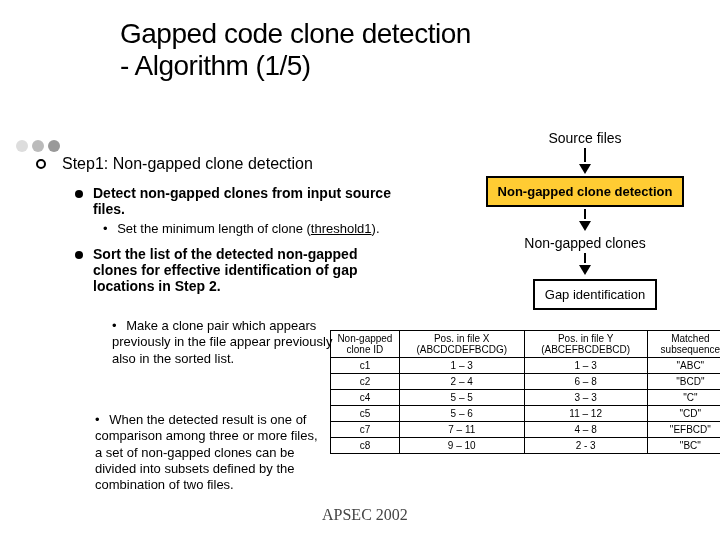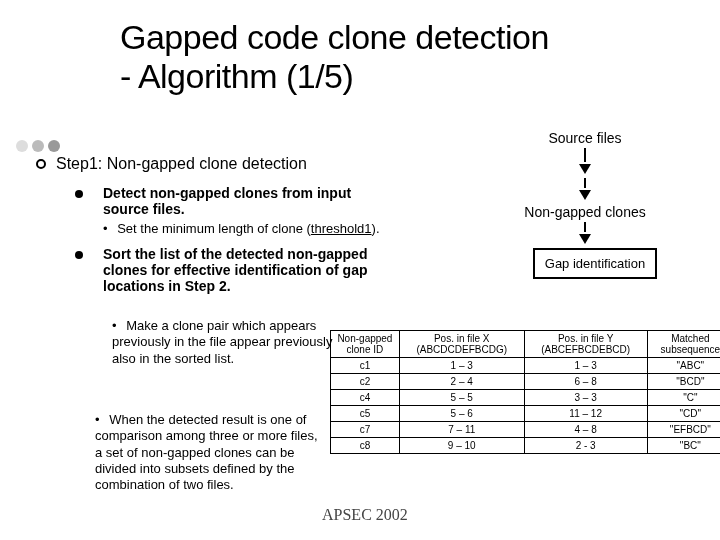--- a/index.html
+++ b/index.html
@@ -26,50 +26,50 @@
     display: block;
   }
   .dot1 { background:#ddd; }
   .dot2 { background:#bbb; }
   .dot3 { background:#999; }
 
   .title {
     position: absolute;
     top: 18px;
     left: 120px;
-    font-size: 34px;
+    font-size: 28px;
     font-weight: 400;
     line-height: 1.15;
     letter-spacing: -0.5px;
   }
 
   .step-line {
     position: absolute;
     top: 155px;
     left: 36px;
     font-size: 16px;
     display: flex;
     align-items: center;
-    gap: 10px;
+    gap: 16px;
   }
   .step-line .obullet {
     width: 10px; height: 10px; border: 2px solid #000; border-radius: 50%;
     display:inline-block;
   }
 
   .bullets-area {
     position: absolute;
     top: 185px;
     left: 75px;
     width: 320px;
     font-size: 14px;
   }
   .fbullet {
     display: flex;
-    gap: 20px;
+    gap: 10px;
     margin-bottom: 4px;
   }
   .fbullet .dot {
     width: 8px; height: 8px; background:#000; border-radius:50%; margin-top:5px; flex:none;
   }
   .fbullet .txt { font-weight: bold; }
   .fbullet .txt2 { font-weight: 400; }
   .subb {
     margin-left: 28px;
     font-size: 13px;
@@ -195,20 +195,21 @@
   <div class="fbullet">
     <span class="dot"></span>
     <span class="txt2" style="font-weight:bold">Sort the list of the detected non-gapped clones for effective identification of gap locations in Step 2.</span>
   </div>
 </div>
 
 <div class="right-flow">
   <div class="lbl">Source files</div>
   <div class="arrow-stem"></div>
   <div class="arrow-down"></div>
+  <div class="box1">Non-gapped clone detection</div>
   <div class="arrow-stem" style="height:10px;margin-top:2px"></div>
   <div class="arrow-down"></div>
   <div class="lbl" style="margin:2px 0">Non-gapped clones</div>
   <div class="arrow-stem" style="height:10px"></div>
   <div class="arrow-down"></div>
   <div class="box2">Gap identification</div>
 </div>
 
 <div class="sub-note-left">
   <span class="sq">•</span>

